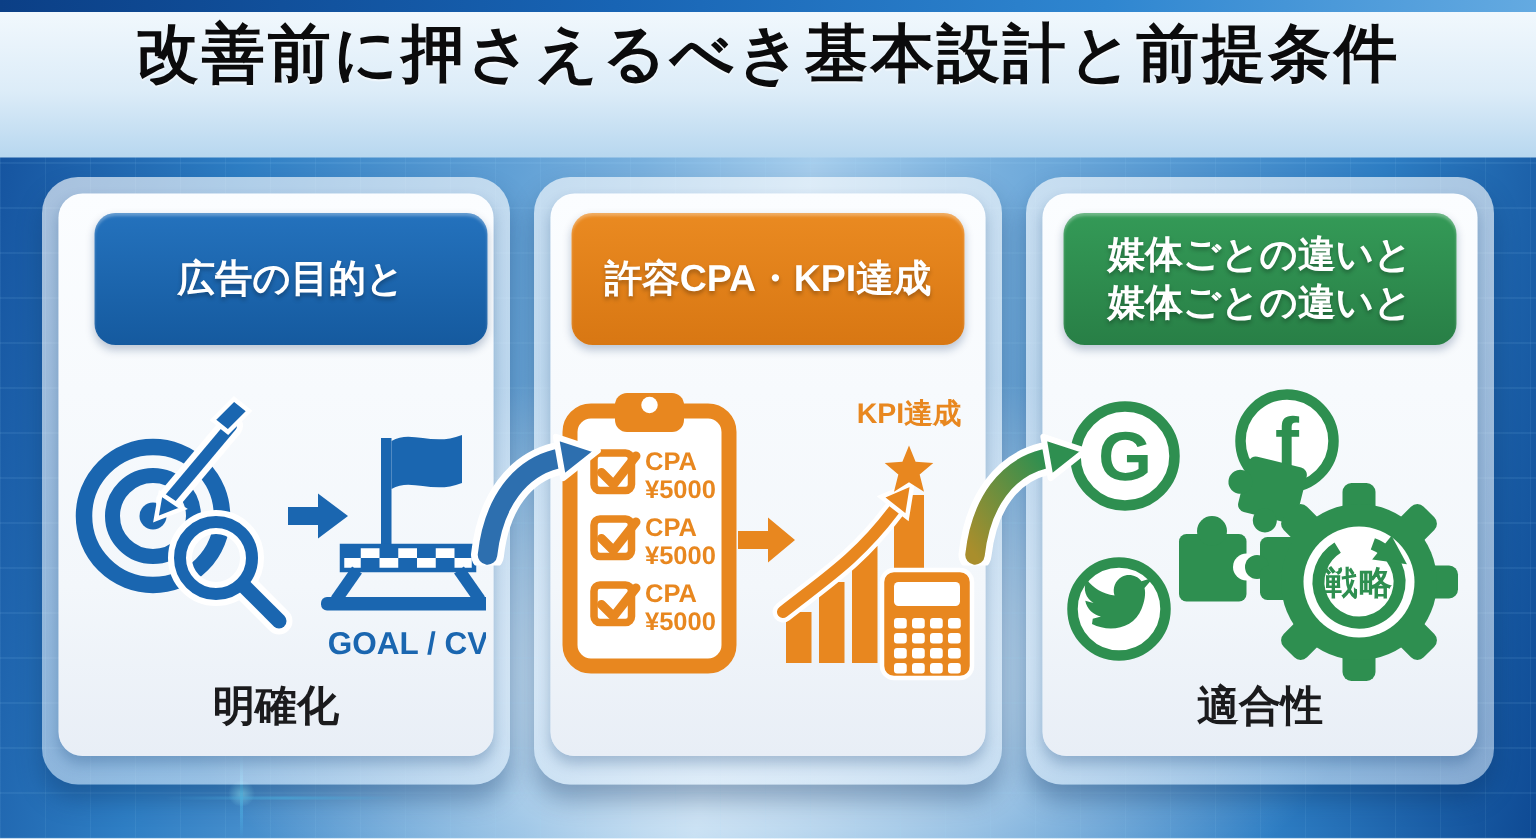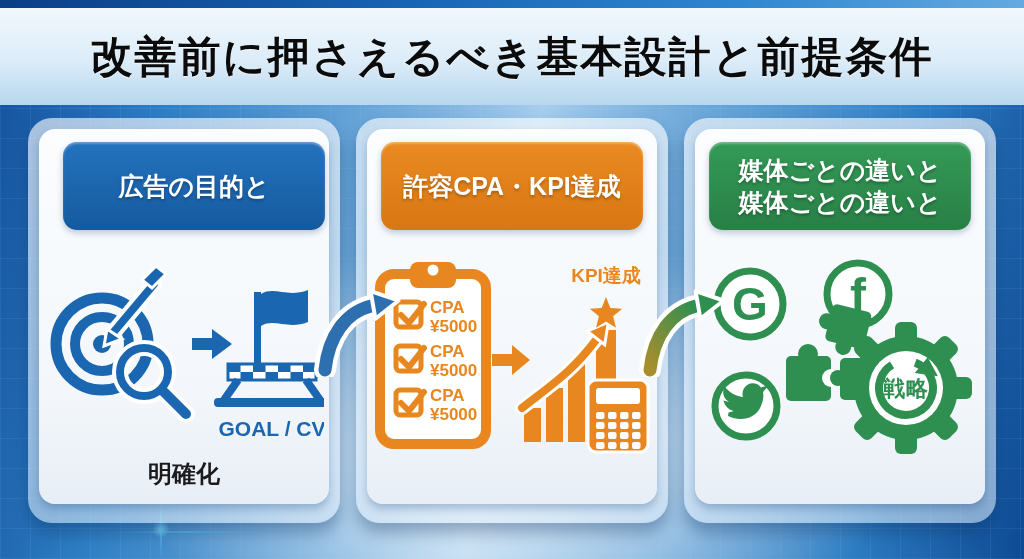--- a/index.html
+++ b/index.html
@@ -30,21 +30,21 @@
   .streak-h { position:absolute; left:110px; top:531px; width:160px; height:2px; z-index:1;
     background:linear-gradient(90deg, rgba(90,210,255,0), rgba(90,210,255,.5), rgba(90,210,255,0)); }
 
   .top-bar {
     position:absolute; top:0; left:0; width:1024px; height:8px; z-index:3;
     background:linear-gradient(90deg,#0b3f86,#1864b4 40%,#2f86d0 72%,#64aae1 100%);
   }
   .title-band {
     position:absolute; top:8px; left:0; width:1024px; height:97px; z-index:2;
     background:linear-gradient(180deg,#f1f8fd 0%,#dcecf8 55%,#b7d7ef 100%);
-    display:flex; align-items:center; justify-content:center;
+    display:flex; align-items:flex-start; justify-content:center;
   }
   .page-title {
     font-size:42px; font-weight:900; color:#0b0b0c; letter-spacing:2px;
     text-shadow:0 1px 1px rgba(255,255,255,.6);
   }
 
   .cards-row {
     position:absolute; left:28px; top:118px; width:968px; height:405px; z-index:2;
     display:flex; gap:16px;
   }
@@ -66,21 +66,21 @@
     color:#fff; font-weight:bold; font-size:25px; line-height:1.3;
     text-shadow:0 2px 3px rgba(0,0,0,0.28);
     box-shadow:inset 0 2px 2px rgba(255,255,255,0.30), 0 3px 6px rgba(10,45,90,0.25);
   }
   .hdr-blue   { background:linear-gradient(180deg,#2472bd,#155a9f);margin-left:20px; }
   .hdr-orange { background:linear-gradient(180deg,#ea8a21,#d87713); }
   .hdr-green  { background:linear-gradient(180deg,#349a57,#287f46); }
   .icon-area { margin-top:26px; width:280px; height:200px; }
   .card-label {
     position:absolute; bottom:14px; left:0; width:100%; text-align:center;
-    font-size:24px; font-weight:bold; color:#1b1b1d;
+    font-size:28px; font-weight:bold; color:#1b1b1d;
   }
 
   .flow-arrow { position:absolute; width:90px; height:95px; z-index:4; }
   .flow-arrow-1 { left:313px; top:282px; }
   .flow-arrow-2 { left:638px; top:282px; }
 
   svg text { font-family:"Liberation Sans","DejaVu Sans",sans-serif; }
 </style>
 </head>
 <body>
@@ -252,20 +252,21 @@
               <rect x="195" y="66" width="22" height="28" rx="6" transform="rotate(315 206 132)"></rect>
             </g>
             <circle cx="206" cy="132" r="52" fill="#2e8f50"></circle>
             <circle cx="206" cy="132" r="37" fill="#ffffff"></circle>
             <circle cx="206" cy="132" r="27" fill="none" stroke="#2e8f50" stroke-width="8" stroke-dasharray="145 25" transform="rotate(-70 206 132)"></circle>
             <path d="M0,-10 L18,2 L-4,10 Z" transform="translate(223,110) rotate(28)" fill="#2e8f50"></path>
             <text x="206" y="140" font-size="22" font-weight="bold" fill="#2e8f50" text-anchor="middle" letter-spacing="1">戦略</text>
           </g>
         </svg>
       </div>
+      <div class="card-label">適合性</div>
     </div>
   </article>
 
 </section>
 
 <div class="flow-arrow flow-arrow-1">
   <svg width="90" height="95" viewBox="0 0 90 95">
     <g>
       <path d="M12,88 C16,52 34,30 58,24" fill="none" stroke="#ffffff" stroke-width="22" stroke-linecap="round"></path>
       <path d="M12,88 C16,52 34,30 58,24" fill="none" stroke="#2d6faf" stroke-width="13" stroke-linecap="round"></path>

